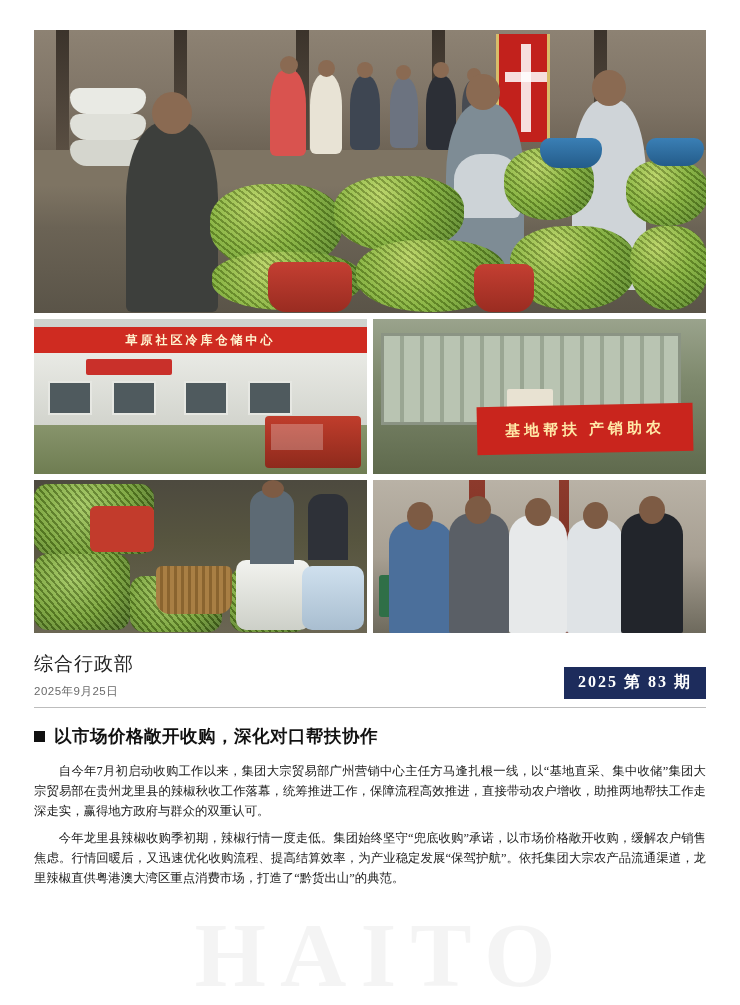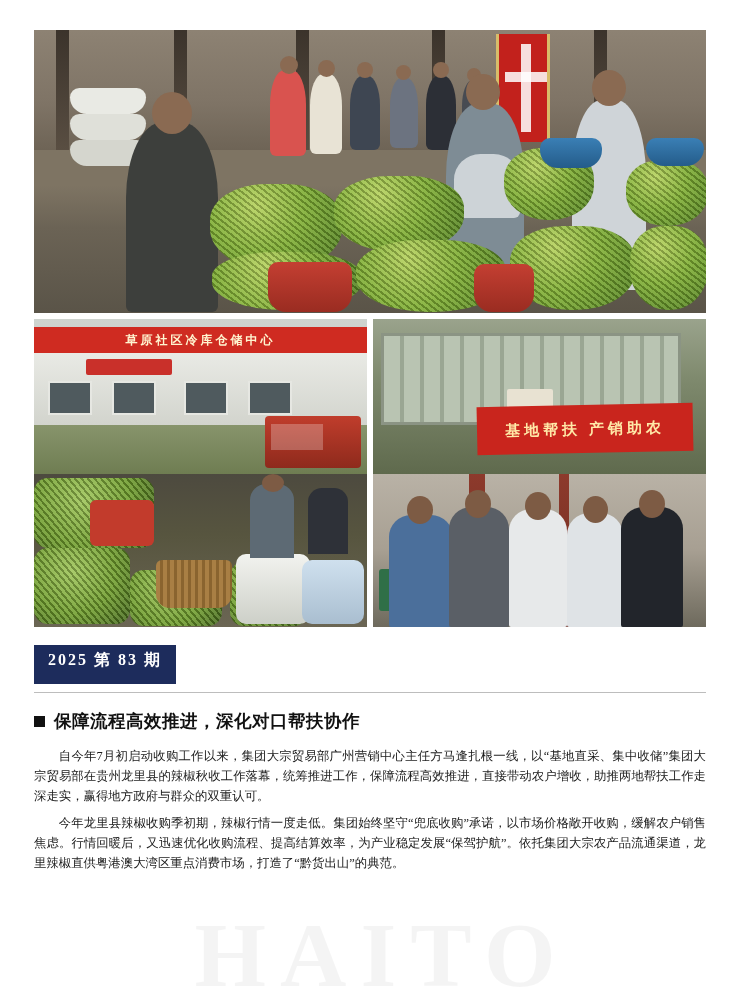--- a/index.html
+++ b/index.html
@@ -40,21 +40,21 @@
   
   .photo-grid { width: 672px; }
 
   .photo {
     position: relative;
     overflow: hidden;
     background: #6d7a5a;
   }
 
   .row-top { height: 283px; margin-bottom: 6px; }
-  .row-mid { display: flex; gap: 6px; height: 155px; }
+  .row-mid { display: flex; gap: 6px; height: 155px; margin-bottom: 6px; }
   .row-bot { display: flex; gap: 6px; height: 153px; }
   .row-mid .photo, .row-bot .photo { flex: 1; }
 
   
   .hero {
     background:
       
       linear-gradient(180deg, #24201c 0%, #342c24 7%, #5d5046 13%, #6f6357 17%, rgba(0,0,0,0) 22%),
       
       linear-gradient(180deg, rgba(0,0,0,0) 55%, #6b6355 70%, #5a5448 100%),
@@ -207,21 +207,21 @@
     font-size: 11.5px;
     color: #6a6a6a;
     margin-top: 7px;
     letter-spacing: 0.5px;
   }
   .issue-badge {
     background: #1d2c5c;
     color: #ffffff;
     font-size: 16px;
     font-weight: bold;
-    padding: 5px 14px 13px 14px;
+    padding: 5px 14px 6px 14px;
     letter-spacing: 2px;
     font-family: "Liberation Serif", serif;
     white-space: nowrap;
   }
 
   .rule {
     border: 0;
     border-top: 1px solid #bdbdbd;
     margin: 8px 0 16px 0;
   }
@@ -367,28 +367,32 @@
         <div class="fig" style="left:194px;width:56px;height:114px;background:#dfe3e6"></div>
         <div class="fhead" style="left:210px;top:22px;width:25px;height:27px"></div>
 
         <div class="fig" style="left:248px;width:62px;height:120px;background:#22252b"></div>
         <div class="fhead" style="left:266px;top:16px;width:26px;height:28px"></div>
       </div>
     </div>
   </div>
 
   <div class="meta-row">
+    <div>
+      <div class="dept">综合行政部</div>
+      <div class="date">2025年9月25日</div>
+    </div>
     <div class="issue-badge">2025  第 83 期</div>
   </div>
 
   <hr class="rule">
 
   <div class="headline">
     <span class="bullet"></span>
-    <span class="headline-text">保障流程高效推进，深化对口帮扶协作</span>
+    <span class="headline-text">以市场价格敞开收购，深化对口帮扶协作</span>
   </div>
 
   <div class="body">
     <p>自今年7月初启动收购工作以来，集团大宗贸易部广州营销中心主任方马逢扎根一线，以“基地直采、集中收储”集团大宗贸易部在贵州龙里县的辣椒秋收工作落幕，统筹推进工作，保障流程高效推进，直接带动农户增收，助推两地帮扶工作走深走实，赢得地方政府与群众的双重认可。</p>
     <p>今年龙里县辣椒收购季初期，辣椒行情一度走低。集团始终坚守“兜底收购”承诺，以市场价格敞开收购，缓解农户销售焦虑。行情回暖后，又迅速优化收购流程、提高结算效率，为产业稳定发展“保驾护航”。依托集团大宗农产品流通渠道，龙里辣椒直供粤港澳大湾区重点消费市场，打造了“黔货出山”的典范。</p>
 
   </div>
 
 </div>
 

